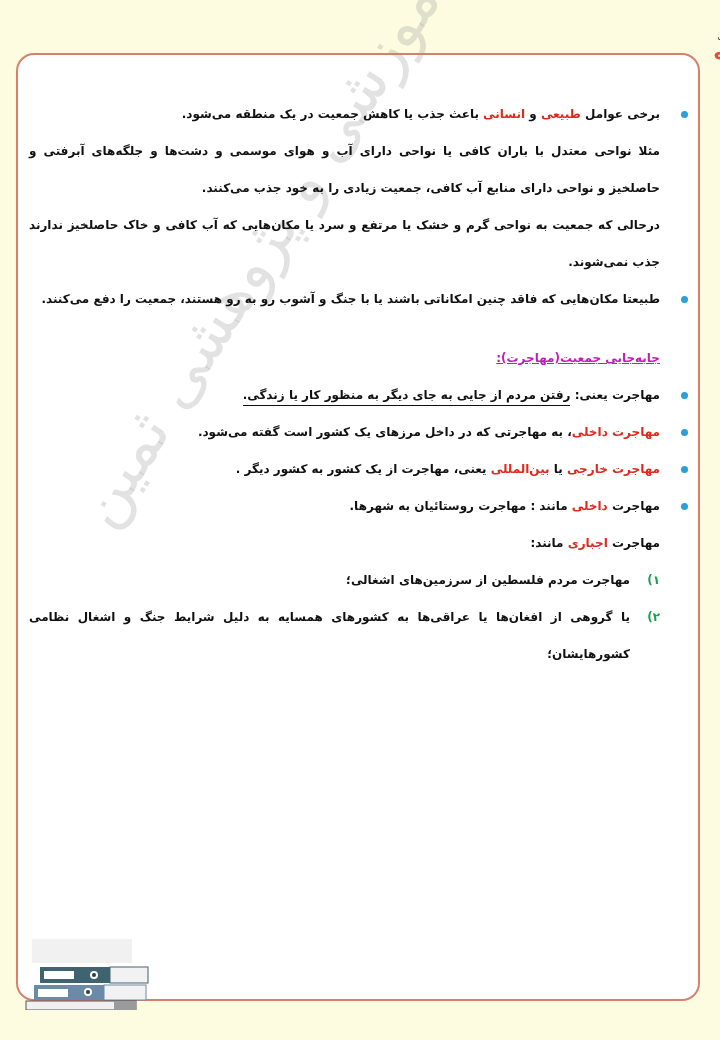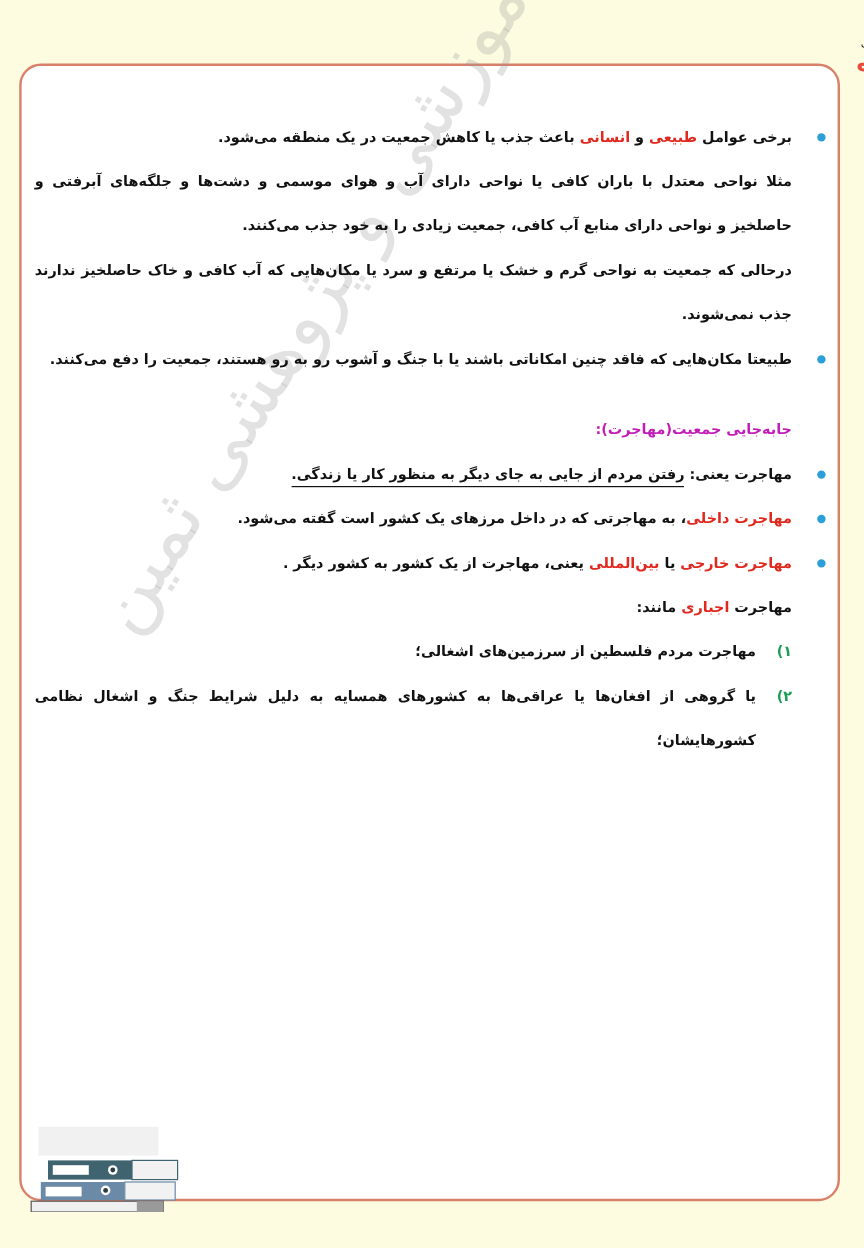--- a/index.html
+++ b/index.html
@@ -36,21 +36,21 @@
     .row { position: relative; padding-right: 30px; }
     .row.plain { padding-right: 30px; }
     .row .bullet {
       position: absolute; right: 2px; top: 15px; width: 7px; height: 7px;
       border-radius: 50%; background: #2a9fd8;
     }
     .row .num {
       position: absolute; right: 30px; color: #1a9e55; font-weight: bold;
     }
     .red { color: #e0281e; }
-    .heading { color: #c21db8; margin-top: 22px; padding-right: 30px; }
+    .heading { color: #c21db8; margin-top: 22px; padding-right: 30px; text-decoration: underline; }
     .u { border-bottom: 1px solid #111; padding-bottom: 3px; }
     .indent2 { padding-right: 60px; }
     .watermark {
       position: absolute; left: 60px; top: 500px;
       transform: rotate(-58deg); transform-origin: left top;
       font-family: "DejaVu Serif", serif; font-size: 62px; color: rgba(150,150,150,0.28);
       white-space: nowrap; direction: rtl; pointer-events: none;
     }
     .binders { position: absolute; left: 22px; top: 935px; width: 130px; height: 75px; }
   </style>
@@ -87,20 +87,24 @@
     <span>مهاجرت یعنی: </span><span class="u">رفتن مردم از جایی به جای دیگر به منظور کار یا زندگی.</span>
   </div>
   <div class="row">
     <span class="bullet"></span>
     <span class="red">مهاجرت داخلی</span><span>، به مهاجرتی که در داخل مرزهای یک کشور است گفته می‌شود.</span>
   </div>
   <div class="row">
     <span class="bullet"></span>
     <span class="red">مهاجرت خارجی</span><span> یا </span><span class="red">بین‌المللی</span><span> یعنی، مهاجرت از یک کشور به کشور دیگر .</span>
   </div>
+  <div class="row">
+    <span class="bullet"></span>
+    <span>مهاجرت </span><span class="red">داخلی</span><span> مانند : مهاجرت روستائیان به شهرها.</span>
+  </div>
   <div class="row plain">
     <span>مهاجرت </span><span class="red">اجباری</span><span> مانند:</span>
   </div>
   <div class="row indent2">
     <span class="num" style="right:30px">۱)</span>
     <span>مهاجرت مردم فلسطین از سرزمین‌های اشغالی؛</span>
   </div>
   <div class="row indent2">
     <span class="num" style="right:30px">۲)</span>
     <span>یا گروهی از افغان‌ها یا عراقی‌ها به کشورهای همسایه به دلیل شرایط جنگ و اشغال نظامی کشورهایشان؛</span>

